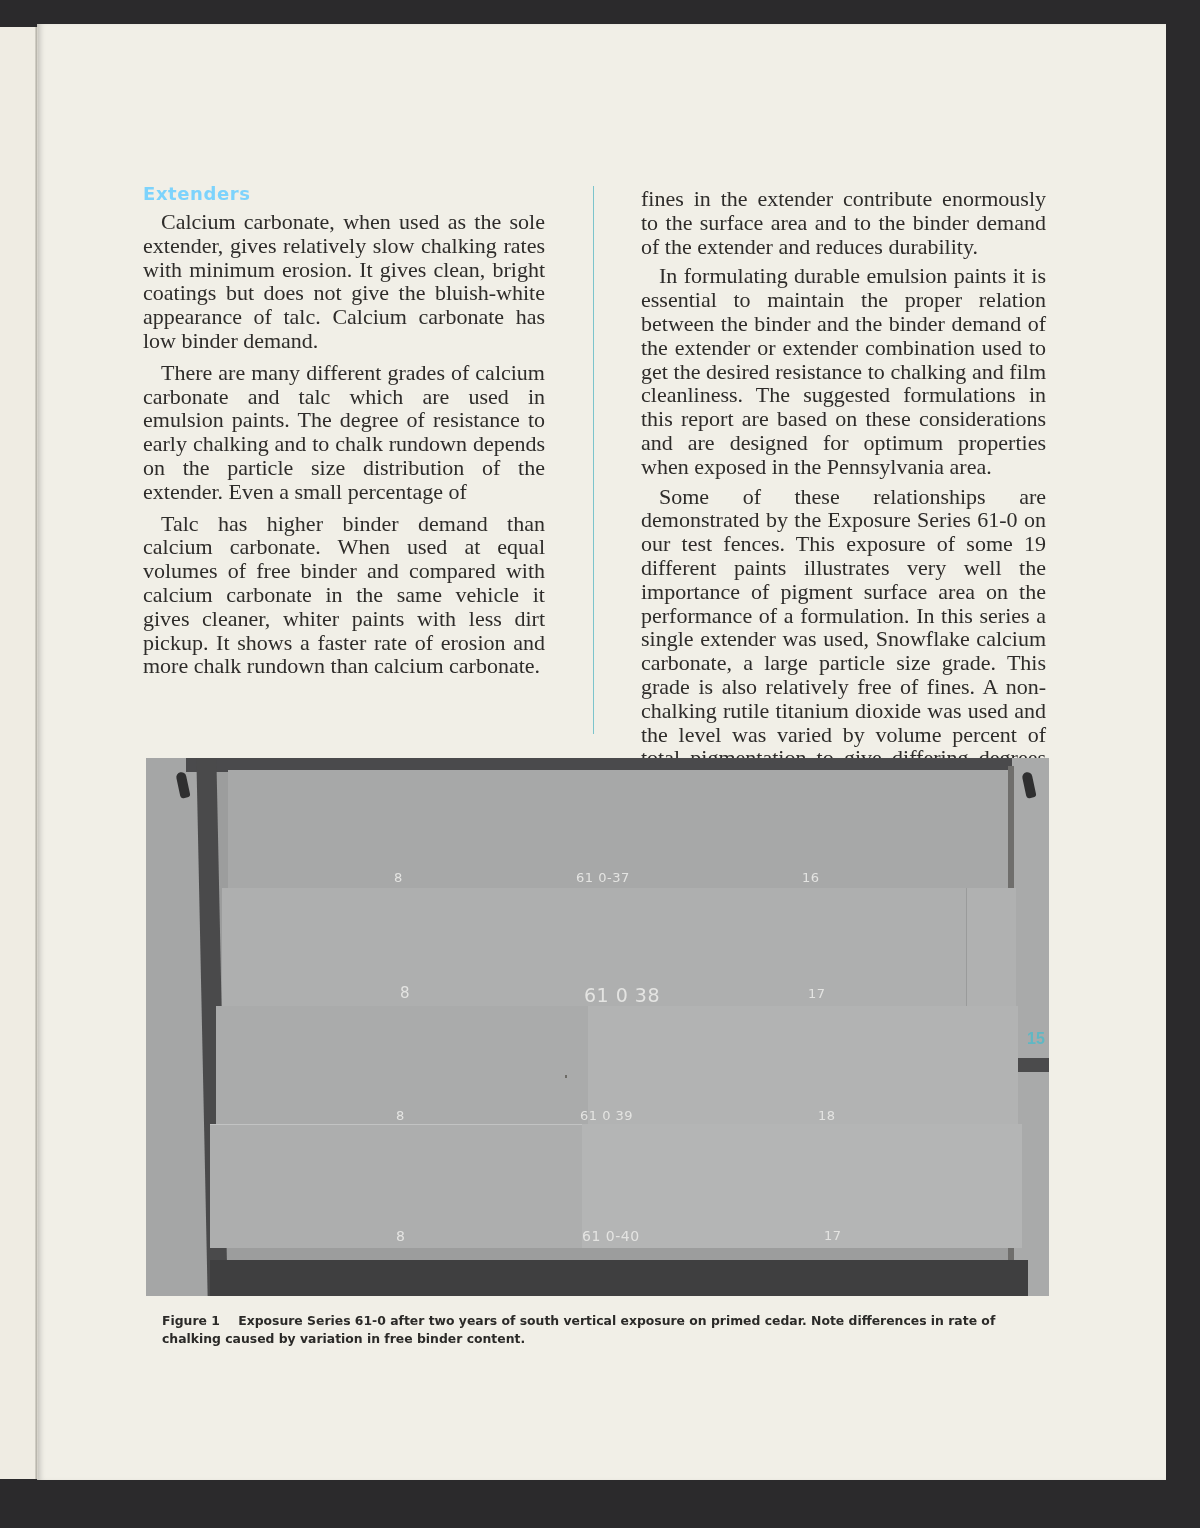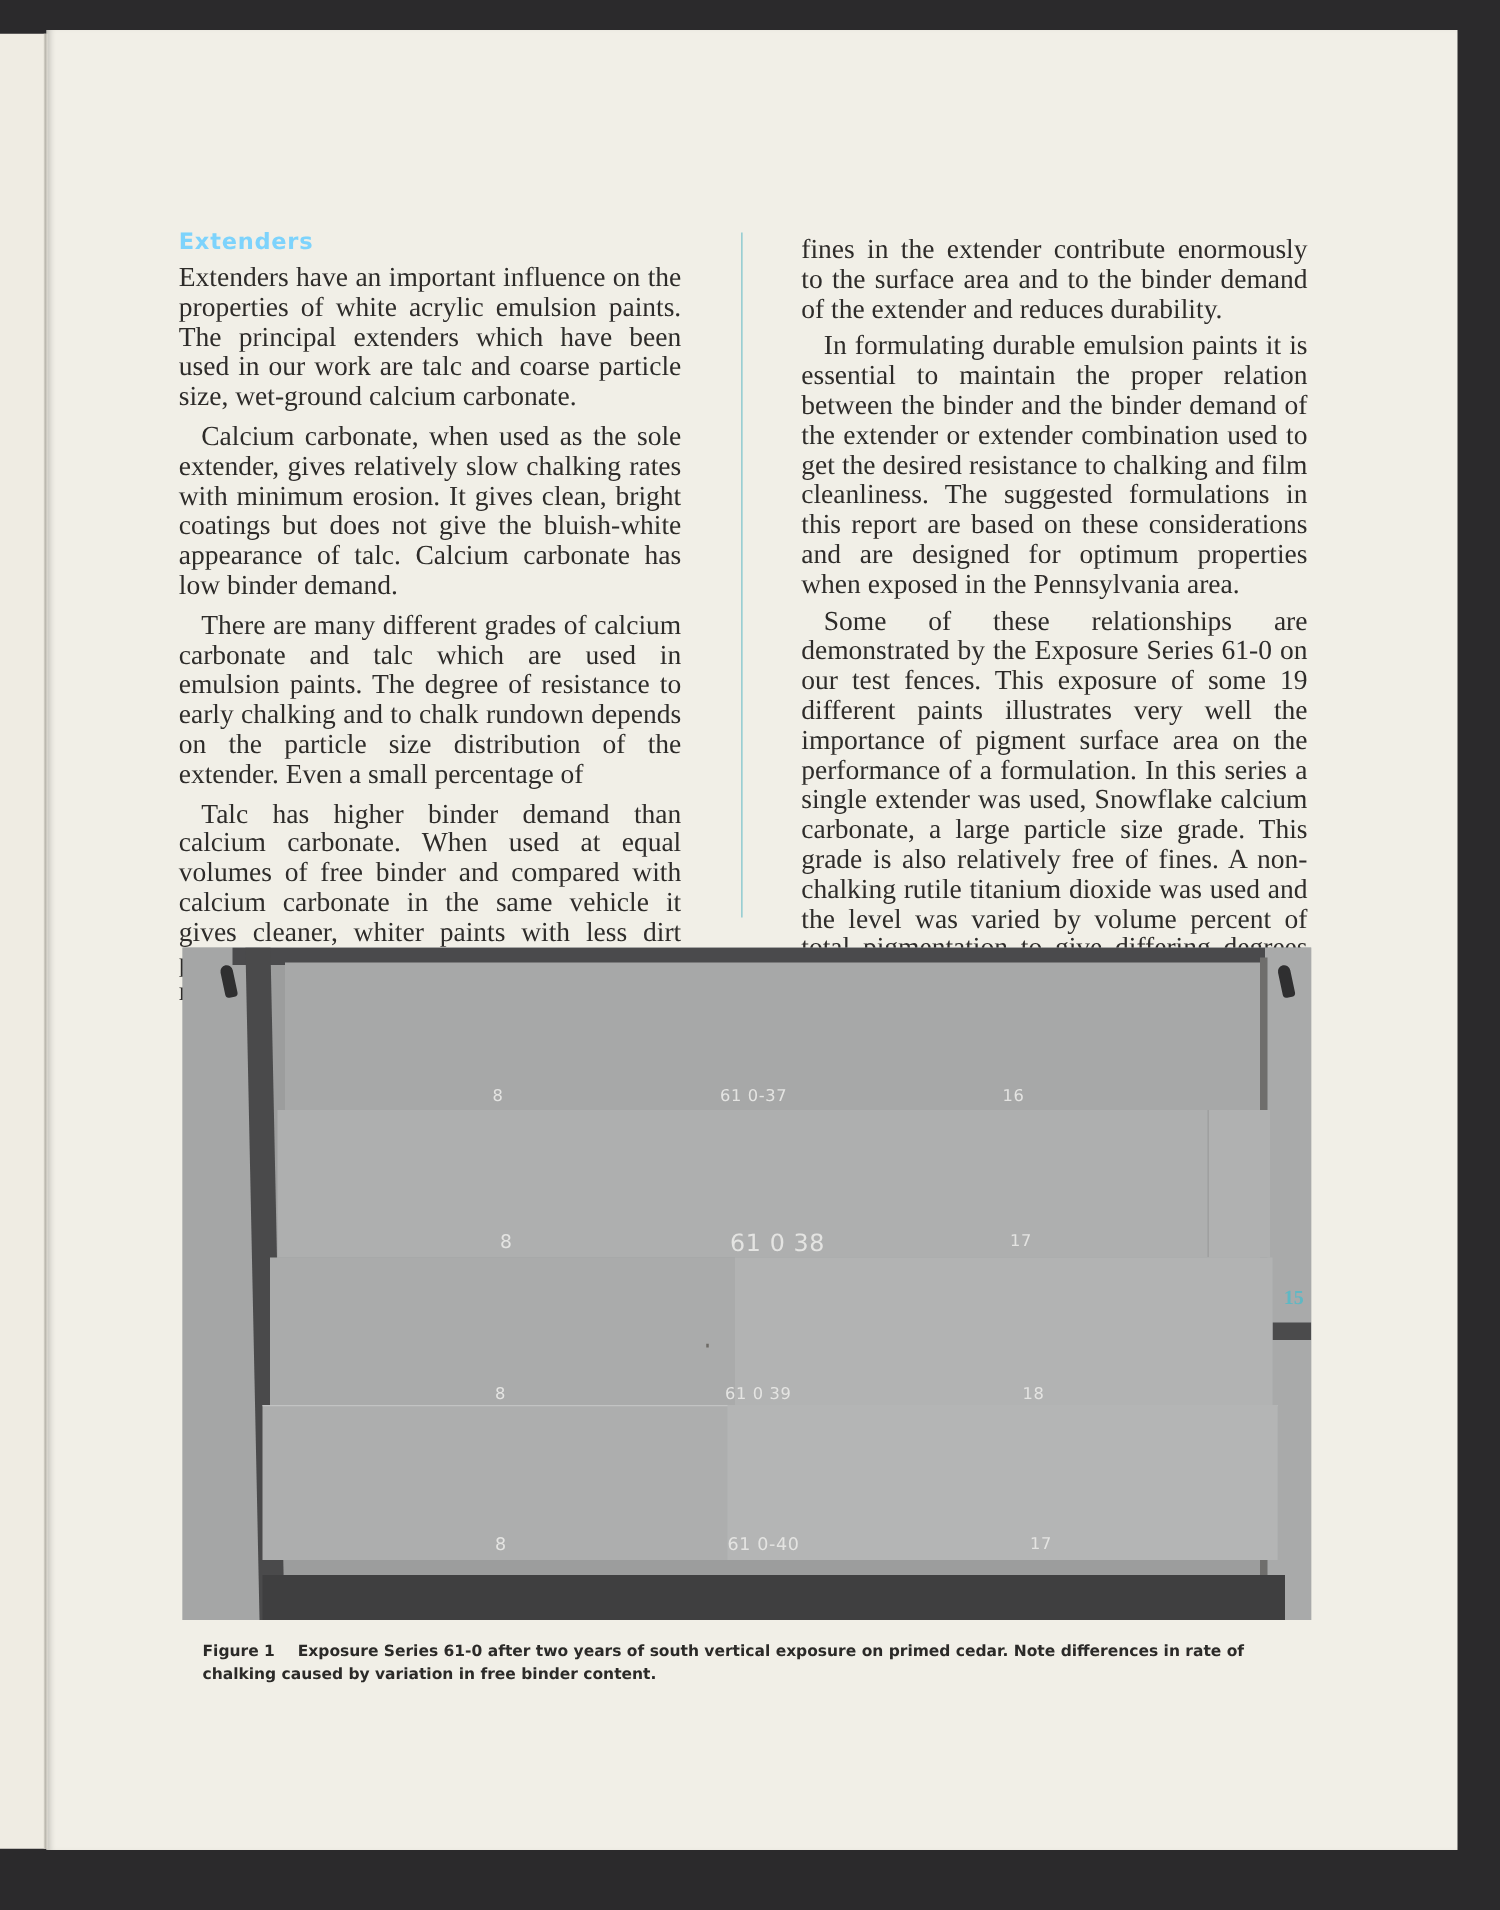--- a/index.html
+++ b/index.html
@@ -76,38 +76,37 @@
 
     .caption {
       position: absolute; left: 162px; top: 1312px; width: 876px;
       font-family: "DejaVu Sans", "Liberation Sans", sans-serif;
       font-weight: bold; font-size: 12.4px; line-height: 18px; color: #2b2a28;
     }
     .caption .fig-label { margin-right: 14px; }
 
     .page-number {
       position: absolute; left: 1027px; top: 1028px;
-      font-family: Liberation Serif, serif;
+      font-family: Liberation Sans, sans-serif;
       font-weight: bold; font-size: 16px; color: #5fb8c4;
     }
     .page-number-pos { top: 1030px; }
 
     .speck { position: absolute; left: 565px; top: 1075px; width: 2px; height: 3px; background: #6d6b66; }
   </style>
 </head>
 <body>
 
 <div class="page-back"></div>
 <div class="page"></div>
 <div class="spine-line"></div>
 
 <h2 class="heading">Extenders</h2>
 
 <div class="col col-left">
-  <p>Extenders have an important influence on the proper­ties of white acrylic emulsion paints. The principal extenders which have been used in our work are talc and coarse particle size, wet-ground calcium carbonate.</p>
   <p class="indent">Calcium carbonate, when used as the sole ex­tender, gives relatively slow chalking rates with minimum erosion. It gives clean, bright coatings but does not give the bluish-white appearance of talc. Calcium carbonate has low binder demand.</p>
   <p class="indent">There are many different grades of calcium car­bonate and talc which are used in emulsion paints. The degree of resistance to early chalking and to chalk rundown depends on the particle size distri­bution of the extender. Even a small percentage of</p>
   <p class="indent">Talc has higher binder demand than calcium car­bonate. When used at equal volumes of free binder and compared with calcium carbonate in the same vehicle it gives cleaner, whiter paints with less dirt pickup. It shows a faster rate of erosion and more chalk rundown than calcium carbonate.</p>
 </div>
 
 <div class="col-divider"></div>
 
 <div class="col col-right">
   <p>fines in the extender contribute enormously to the surface area and to the binder demand of the ex­tender and reduces durability.</p>
   <p class="indent">In formulating durable emulsion paints it is essen­tial to maintain the proper relation between the binder and the binder demand of the extender or extender combination used to get the desired resist­ance to chalking and film cleanliness. The suggested formulations in this report are based on these con­siderations and are designed for optimum properties when exposed in the Pennsylvania area.</p>

